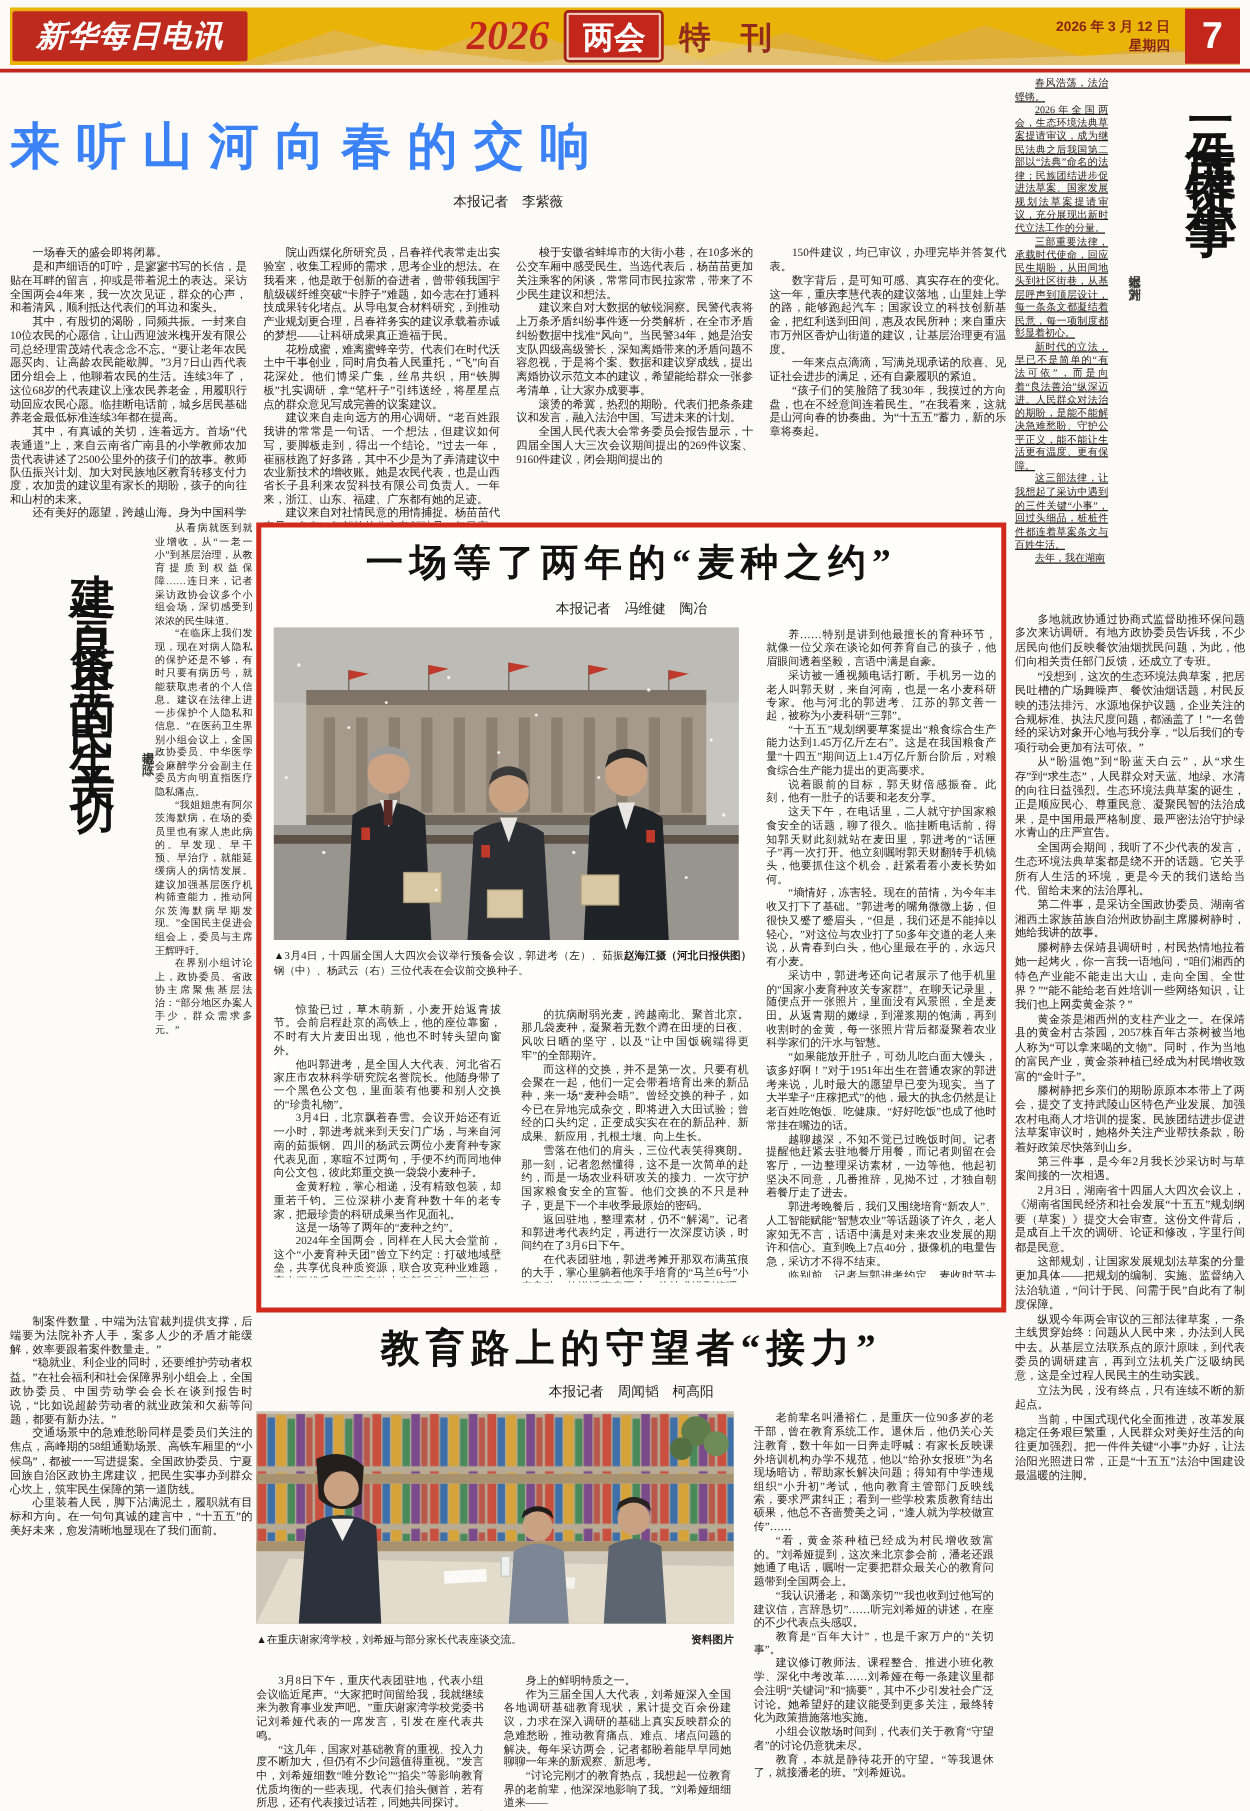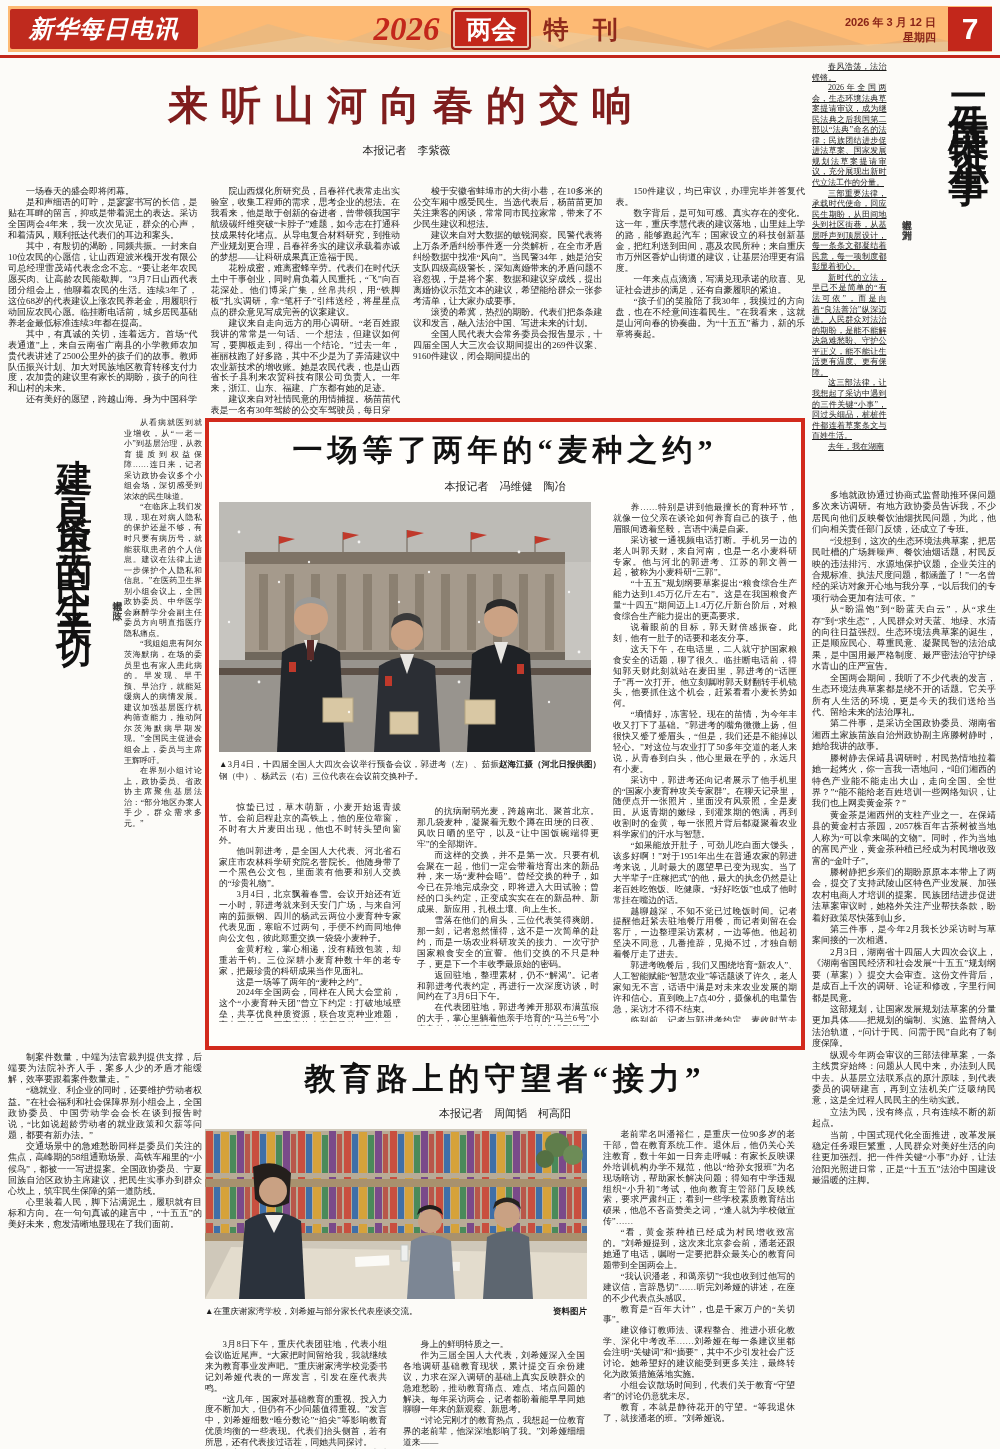--- a/index.html
+++ b/index.html
@@ -1,20 +1,20 @@
 <!DOCTYPE html>
 <html><head>
 <meta charset="utf-8">
 <style>
   html,body{margin:0;padding:0;background:#d9d9d6;}
   .page{position:relative;width:1000px;height:1449px;margin:0 auto;background:#fcfbf8;
         font-family:"Liberation Serif","DejaVu Serif",serif;color:#1d1d1d;overflow:hidden;}
 
   
-  .masthead{position:absolute;left:8px;top:6px;width:984px;height:46px;background:#fdba74;overflow:hidden;}
+  .masthead{position:absolute;left:8px;top:6px;width:984px;height:46px;background:#eab308;overflow:hidden;}
   .mountart{position:absolute;inset:0;}
   .logo-box{position:absolute;left:2px;top:3px;width:188px;height:40px;background:#bf2a1e;color:#fff;
             display:flex;align-items:center;justify-content:center;font-weight:bold;font-size:24px;
             font-style:italic;letter-spacing:1px;border-radius:2px;}
   .mast-center{position:absolute;left:0;top:0;width:100%;height:100%;display:flex;align-items:center;justify-content:center;gap:12px;}
   .mast-year{color:#c3271b;font-size:33px;font-weight:bold;font-style:italic;font-family:"Liberation Serif",serif;}
   .mast-seal{width:76px;height:38px;background:#c3271b;border:2px solid #9e1f14;box-shadow:inset 0 0 0 2px #e8c9b9;
              color:#fff;font-size:25px;font-weight:bold;display:flex;align-items:center;justify-content:center;border-radius:4px;}
   .mast-supp{color:#8f2a1c;font-size:25px;font-weight:bold;letter-spacing:9px;}
   .mast-date{position:absolute;right:56px;top:9px;text-align:right;color:#8a2418;font-size:11px;
@@ -24,21 +24,21 @@
             display:flex;align-items:center;justify-content:center;}
   .header-rule{position:absolute;left:0px;top:55px;width:1000px;height:3px;background:#c3271b;}
 
   
   .byline{text-align:center;font-size:11px;color:#222;}
   .cols p,.tcol p{margin:0;text-indent:2em;}
   .tcol{text-align:justify;overflow:hidden;}
 
   
   .a1{position:absolute;left:8px;top:64px;width:797px;height:350px;}
-  .a1-title{font-size:40px;font-weight:bold;letter-spacing:13px;text-align:center;margin-top:14px;color:#7f1d1d;}
+  .a1-title{font-size:40px;font-weight:bold;letter-spacing:13px;margin-top:25px;color:#3b82f6;}
   .a1-byline{margin:10px 0 28px;}
   .a1-body{display:flex;gap:13px;height:242px;}
   .a1-body .tcol{flex:1;font-size:9px;line-height:1.22;}
 
   
   .sbl{position:absolute;left:8px;top:418px;width:194px;height:1031px;}
   .sbl-top{display:flex;height:630px;}
   .vtitle{writing-mode:vertical-rl;font-weight:bold;color:#111;}
   .sbl .vtitle{font-size:36px;letter-spacing:19px;padding-left:6px;padding-top:12px;width:84px;}
   .vbyline{writing-mode:vertical-rl;font-size:10px;color:#333;width:26px;}

